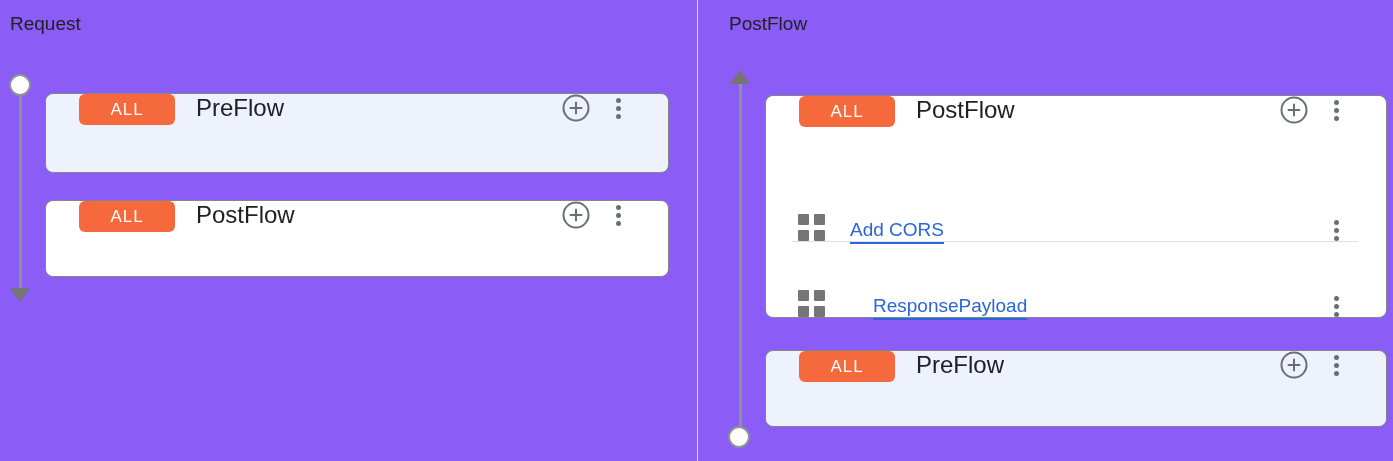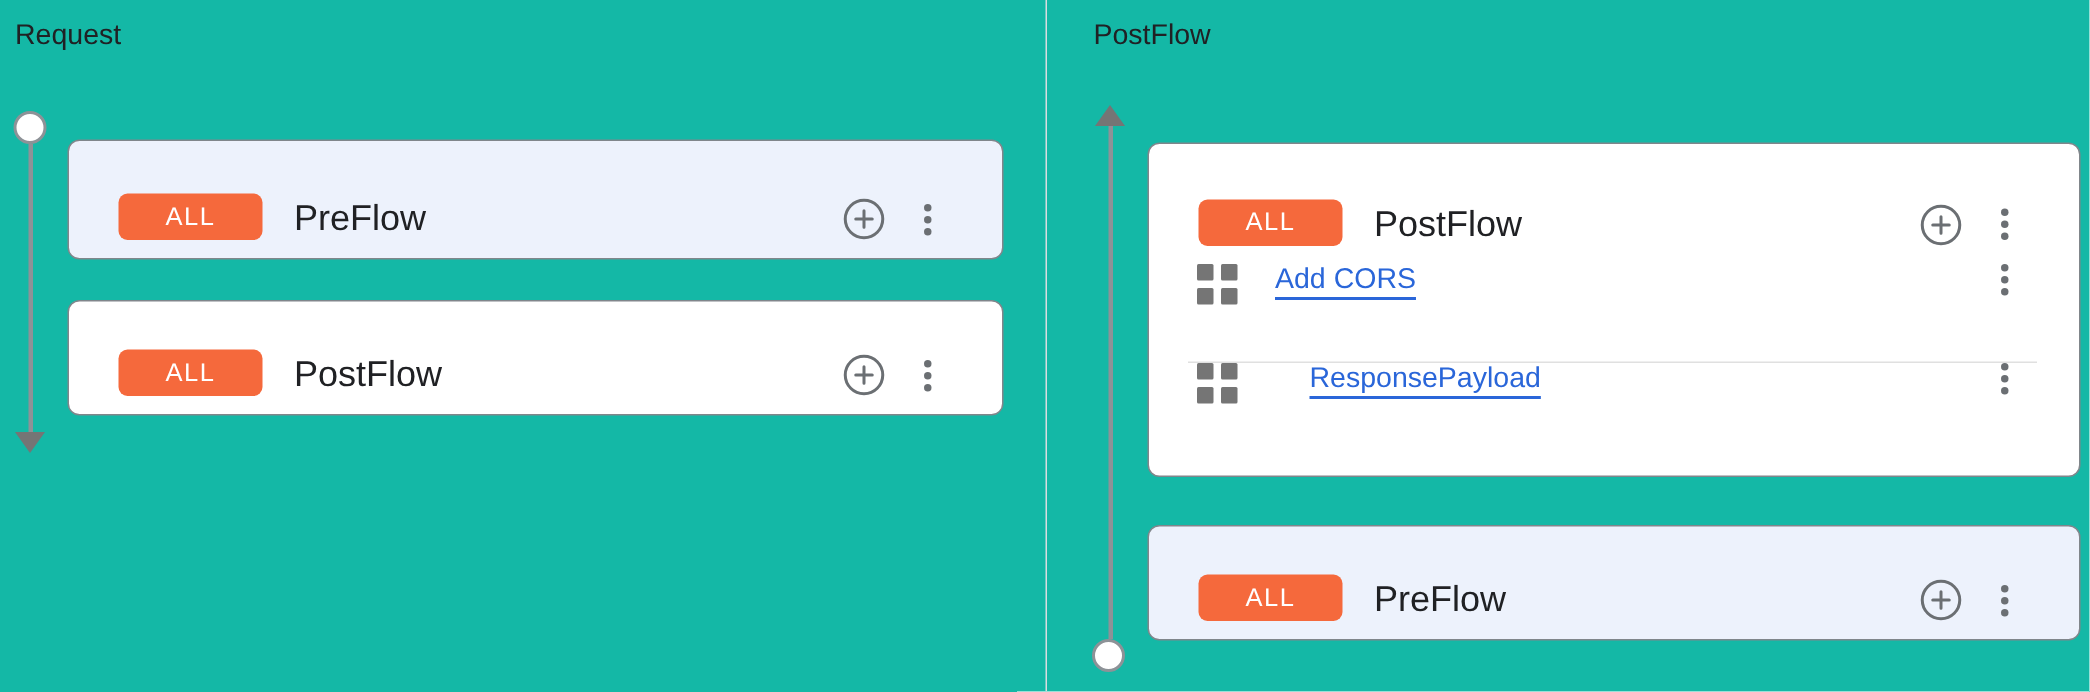--- a/index.html
+++ b/index.html
@@ -1,55 +1,55 @@
 <!DOCTYPE html>
 <html><head>
 <meta charset="utf-8">
 <style>
   * { margin:0; padding:0; box-sizing:border-box; }
   html,body { background:#fff; }
   body { font-family:"Liberation Sans", sans-serif; color:#202124; }
 
-  #canvas { position:relative; width:1393px; height:461px; background:#14b8a6; overflow:hidden; }
+  #canvas { position:relative; width:1393px; height:461px; background:#8b5cf6; overflow:hidden; }
 
   .panel-divider { position:absolute; left:697px; top:0; width:1px; height:461px; background:#dadce0; }
 
   .panel-title { position:absolute; font-size:19px; font-weight:400; color:#202124; }
 
   
   .tl-circle { position:absolute; width:22px; height:22px; border:2px solid #8d9297; border-radius:50%; background:#fff; }
   .tl-line   { position:absolute; width:3px; background:#8d9297; }
   .tl-arrow-down { position:absolute; width:0; height:0;
                    border-left:10px solid transparent; border-right:10px solid transparent;
                    border-top:14px solid #757575; }
   .tl-arrow-up   { position:absolute; width:0; height:0;
                    border-left:10px solid transparent; border-right:10px solid transparent;
                    border-bottom:14px solid #757575; }
 
   
   .card { position:absolute; background:#fff; border:1px solid #80868b; border-radius:8px; }
   .card.selected { background:#edf2fc; }
 
-  .flow-row { display:flex; align-items:flex-end; height:100%; padding:0 46px 12px 33px; }
+  .flow-row { display:flex; align-items:flex-start; height:100%; padding:0 46px 12px 33px; }
   .badge { width:96px; height:31px; border-radius:6px; background:#f5693c; color:#fff;
            font-size:17px; letter-spacing:1px; display:flex; align-items:center; justify-content:center; flex:none; }
   .flow-name { margin-left:21px; font-size:24px; font-weight:400; color:#202124; white-space:nowrap; }
   .actions { margin-left:auto; display:flex; align-items:center; gap:24px; }
 
   .icon-btn { background:none; border:none; padding:0; cursor:pointer;
               display:flex; align-items:center; justify-content:center; }
   .kebab { flex-direction:column; gap:3px; width:8px; }
   .kebab .dot { width:5px; height:5px; border-radius:50%; background:#6b6f73; }
 
   
   .card-col { display:flex; flex-direction:column; }
   .row-h80 { height:80px; }
   .row-h66 { height:66px; }
   .row-h75 { height:75px;gap:23px; }
-  .policy-row { display:flex; align-items:flex-start; padding:0 46px 0 32px; }
+  .policy-row { display:flex; align-items:flex-end; padding:0 46px 0 32px; }
   .grid-icon { display:grid; grid-template-columns:11px 11px; grid-template-rows:11px 11px; gap:5px; flex:none; }
   .grid-icon i { background:#757575; border-radius:1px; }
   .policy-link { margin-left:25px; font-size:19px; color:#2a66d9; text-decoration:underline;
                  text-underline-offset:6px; text-decoration-thickness:1.5px; white-space:nowrap; }
   .row-divider { height:1px; background:#e0e0e0; margin:0 28px 0 26px; flex:none; }
 </style>
 </head>
 <body>
 
 <div id="canvas">

